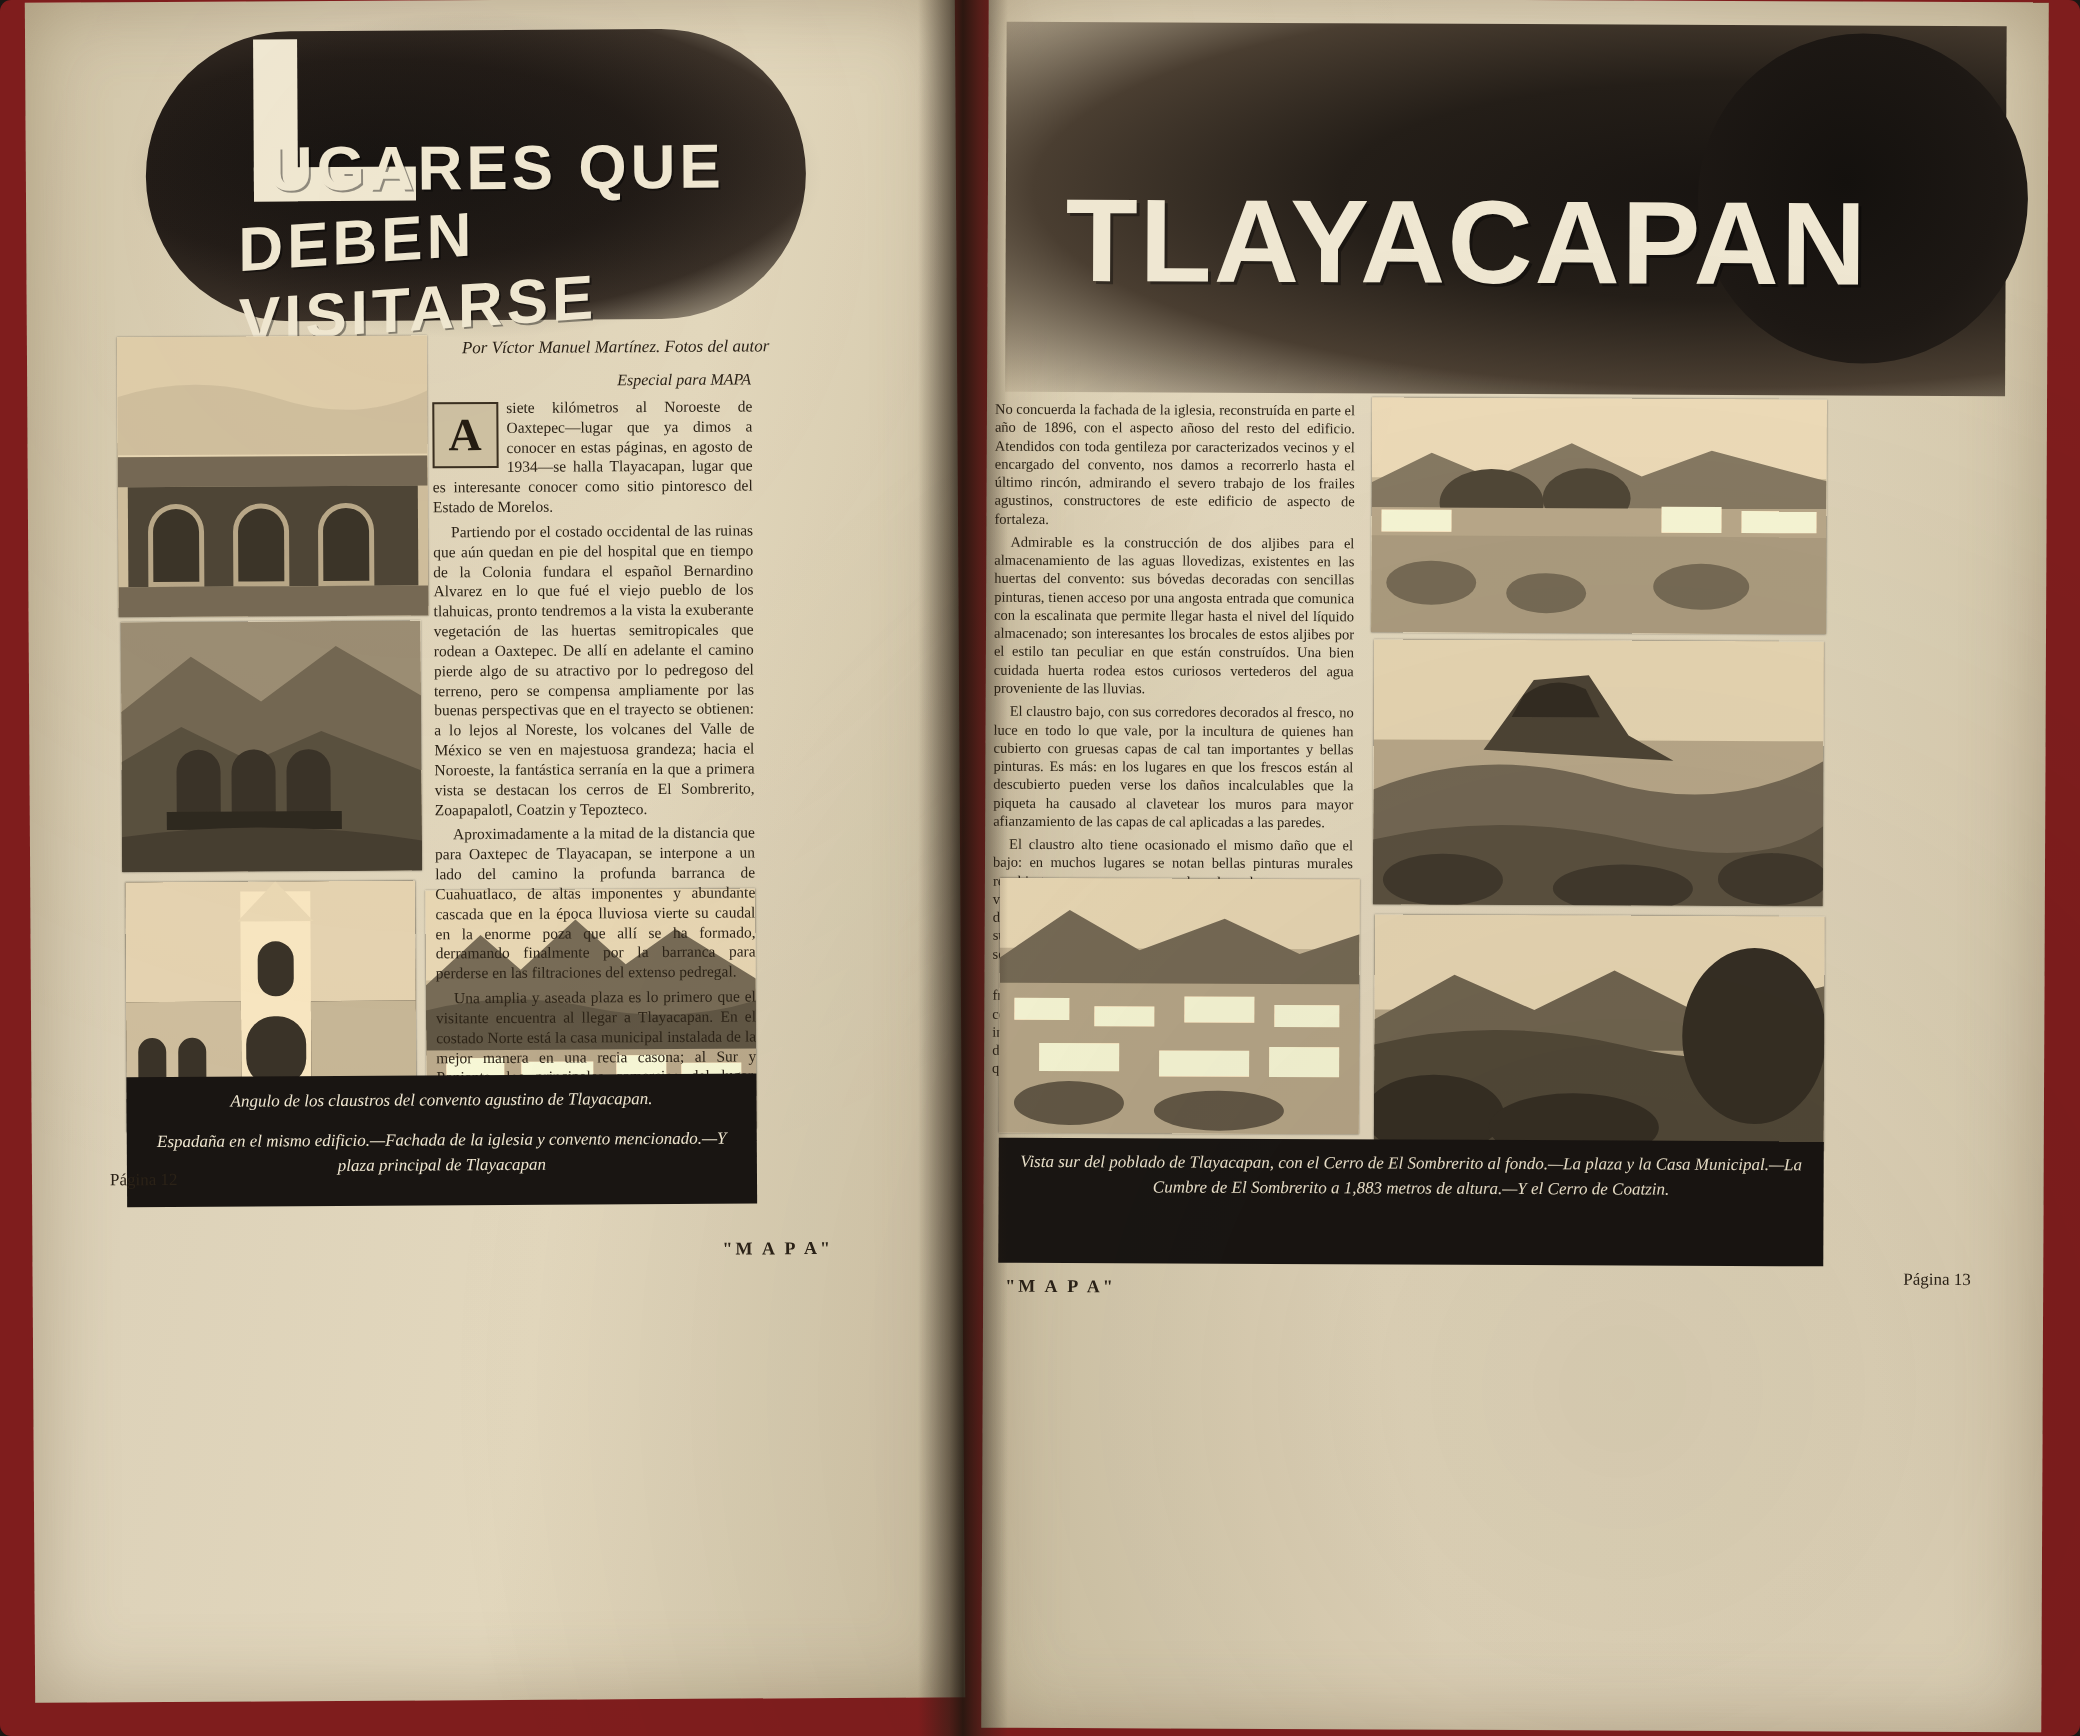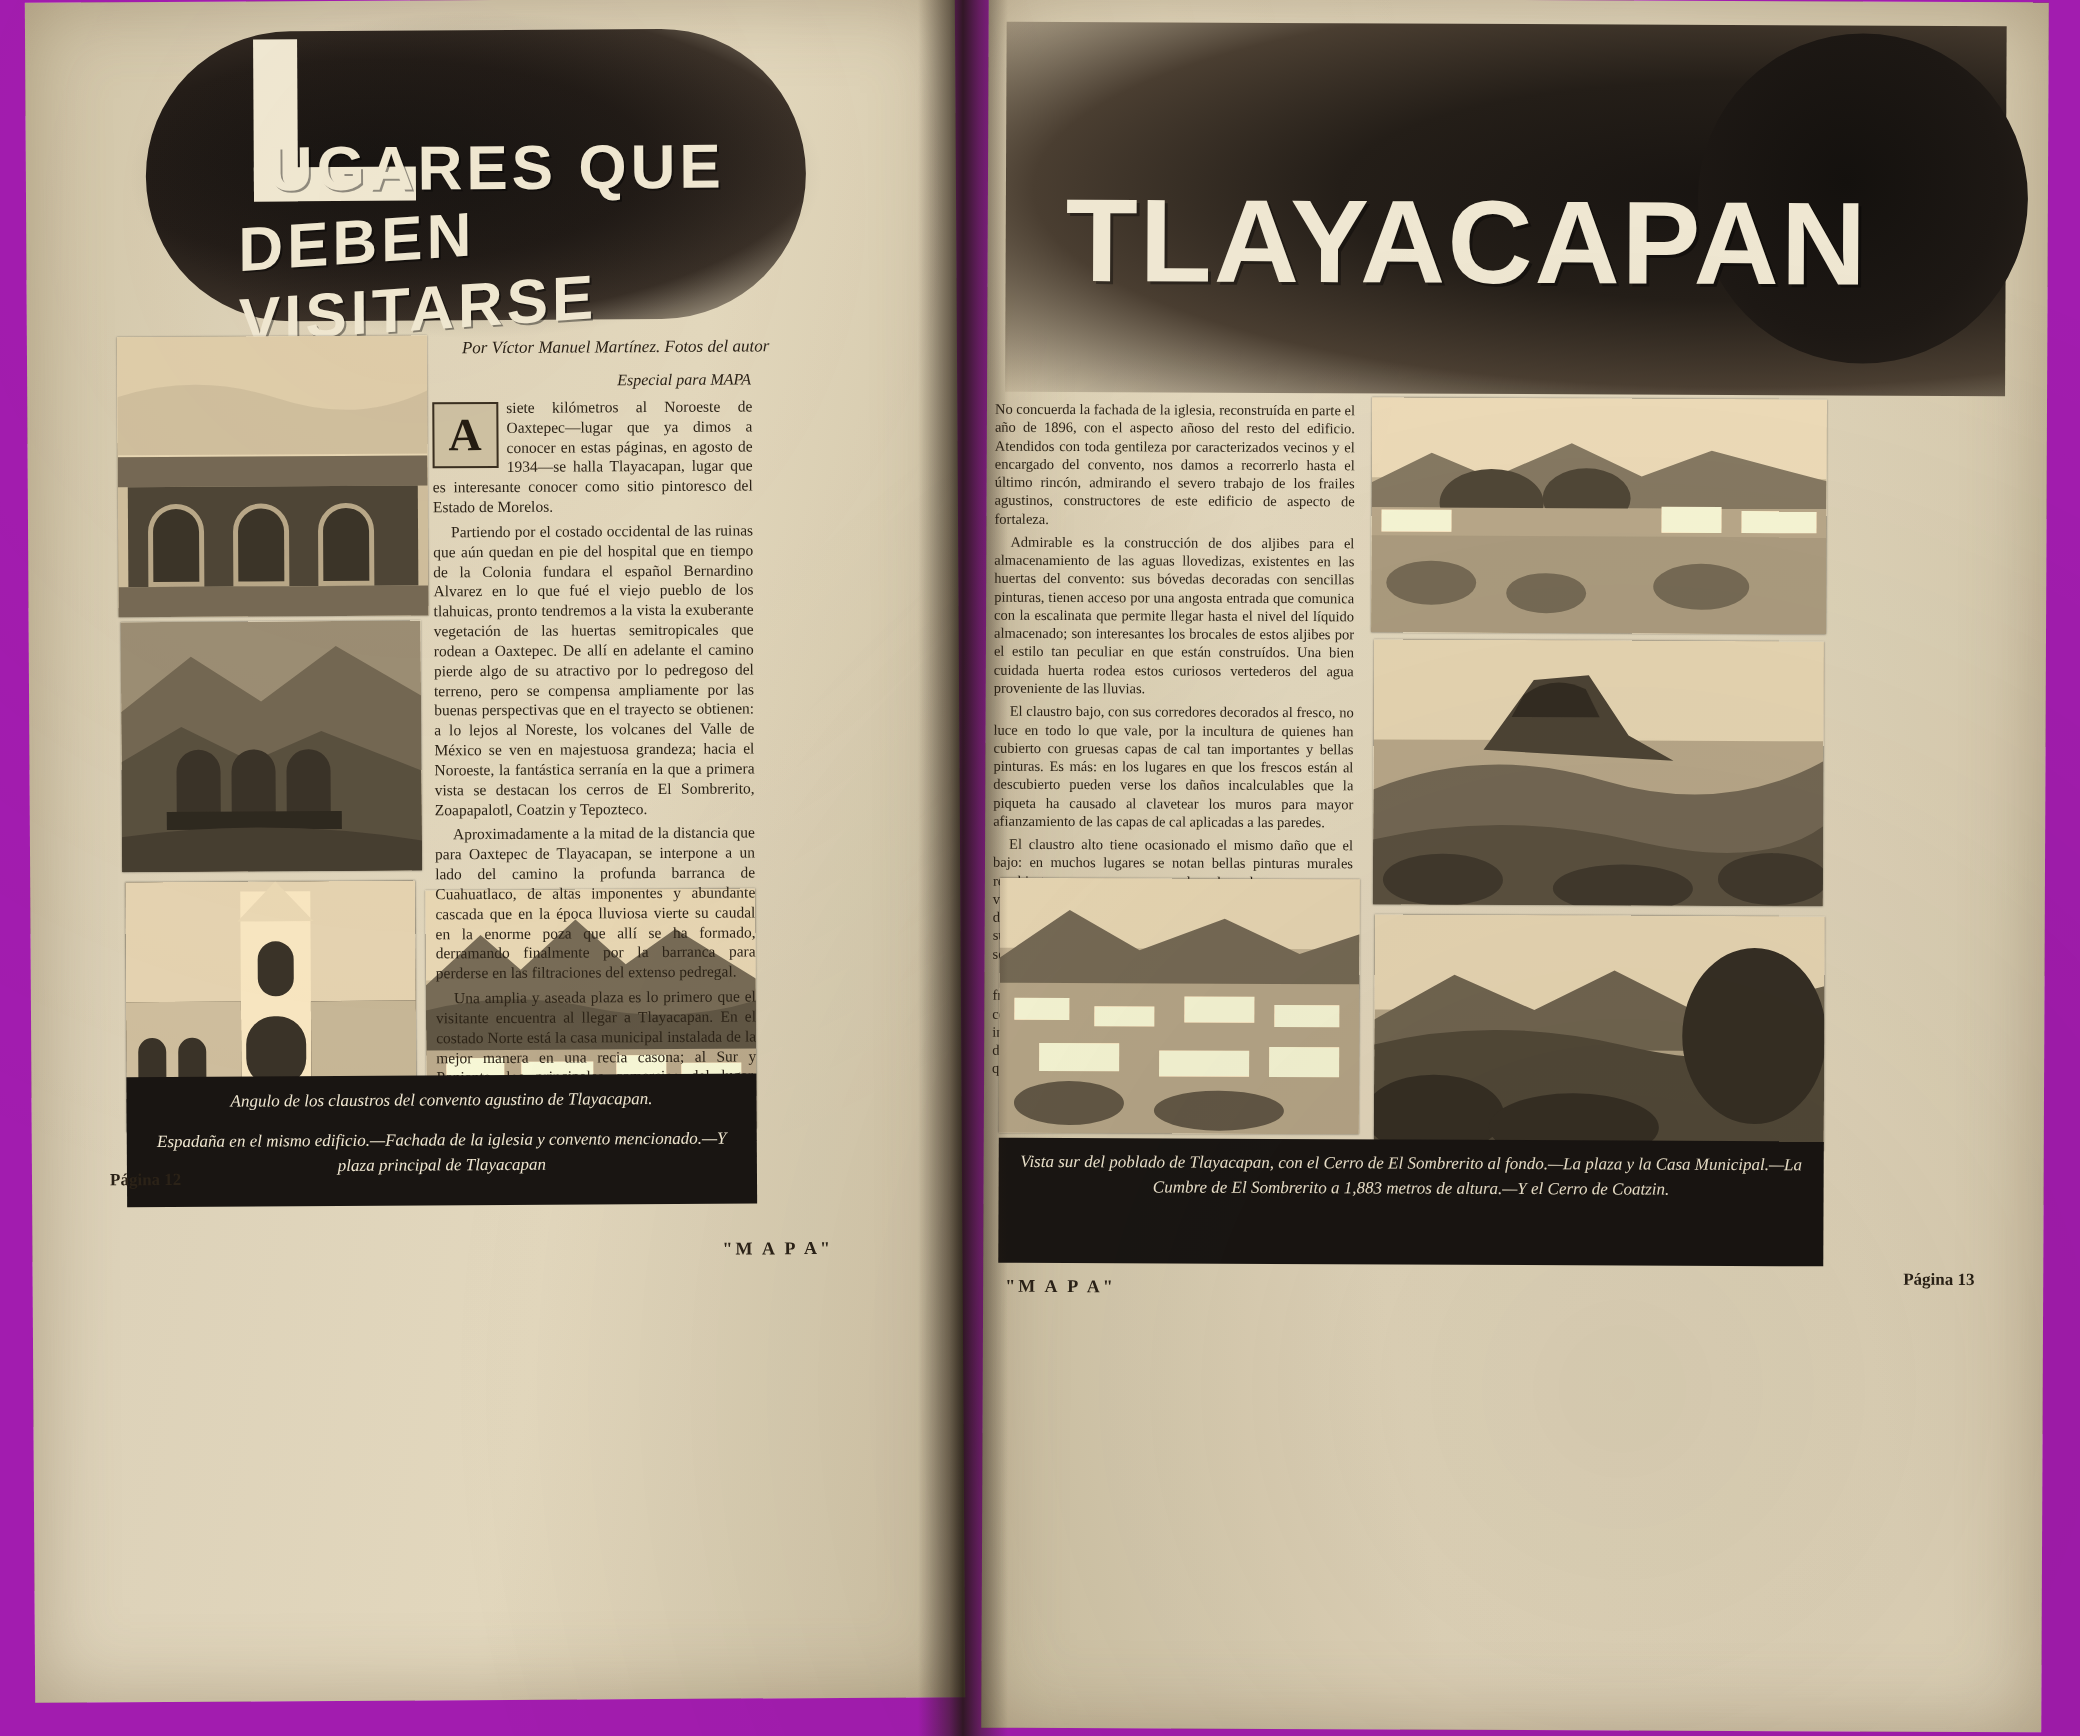--- a/index.html
+++ b/index.html
@@ -1,18 +1,18 @@
 <!DOCTYPE html>
 <html><head>
 <meta charset="utf-8">
 <style>
   html,body{margin:0;padding:0;background:#1b1714;}
   body{width:2080px;height:1736px;overflow:hidden;font-family:"Liberation Serif",serif;}
 
-  .spread{position:relative;width:2080px;height:1736px;background:#a21caf;}
+  .spread{position:relative;width:2080px;height:1736px;background:#7f1d1d;border-radius:11px;}
 
   
   .page{
     position:absolute;top:0;background:#d8cdb4;
     box-shadow:inset 0 0 80px rgba(120,100,70,.45);
   }
   .page.left{left:30px;width:930px;height:1700px;
     background:linear-gradient(100deg,#cfc3a6 0%,#ddd2b9 25%,#e2d7bd 60%,#cbbfa2 100%);
     transform:rotate(-0.35deg);}
   .page.right{left:985px;width:1060px;height:1730px;
@@ -61,21 +61,21 @@
   
   .col{position:absolute;font-family:"Liberation Serif",serif;color:#2c2317;text-align:justify;}
   .byline{position:absolute;font-style:italic;color:#2b2217;}
   .caption{position:absolute;font-style:italic;color:#efe6d0;text-align:center;line-height:1.45;}
   .capblock{position:absolute;background:#191512;}
 
   .dropcap-box{position:absolute;width:62px;height:62px;border:2px solid #3a2f20;
     background:#cdc0a2;}
   .dropcap-box span{position:absolute;left:14px;top:2px;font-size:46px;font-weight:700;color:#241c12;font-family:"Liberation Serif",serif;}
 
-  .folio{position:absolute;font-family:"Liberation Serif",serif;font-weight:700;font-size:17px;color:#2b2217;text-align:right;}
+  .folio{position:absolute;font-family:"Liberation Serif",serif;font-weight:400;font-size:17px;color:#2b2217;text-align:right;}
   .mapa{position:absolute;font-family:"Liberation Serif",serif;font-weight:700;font-size:18px;letter-spacing:3px;color:#2b2217;}
 
   
   .para{margin:0 0 5px 0;}
 </style>
 </head>
 <body>
 
 <div class="spread">
 

